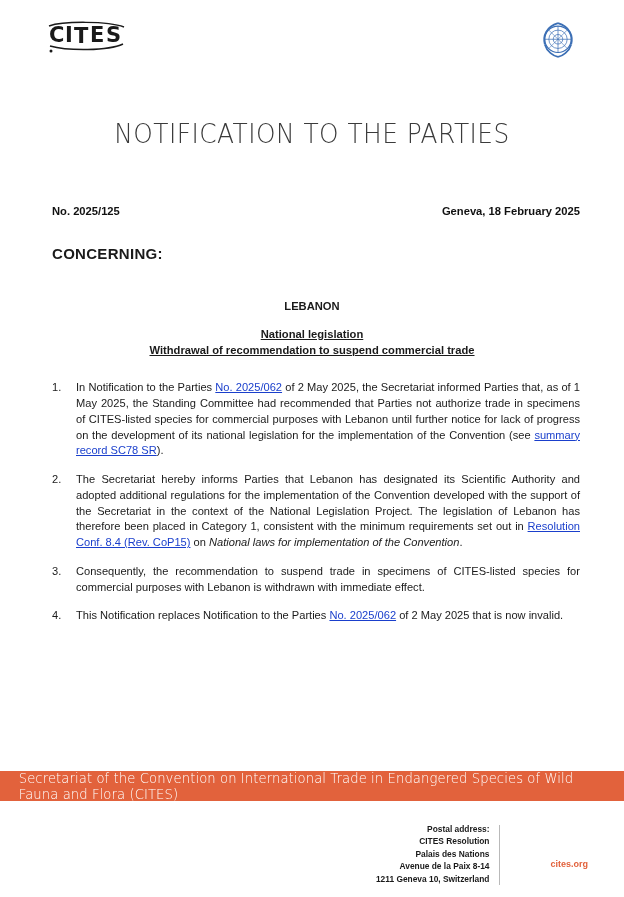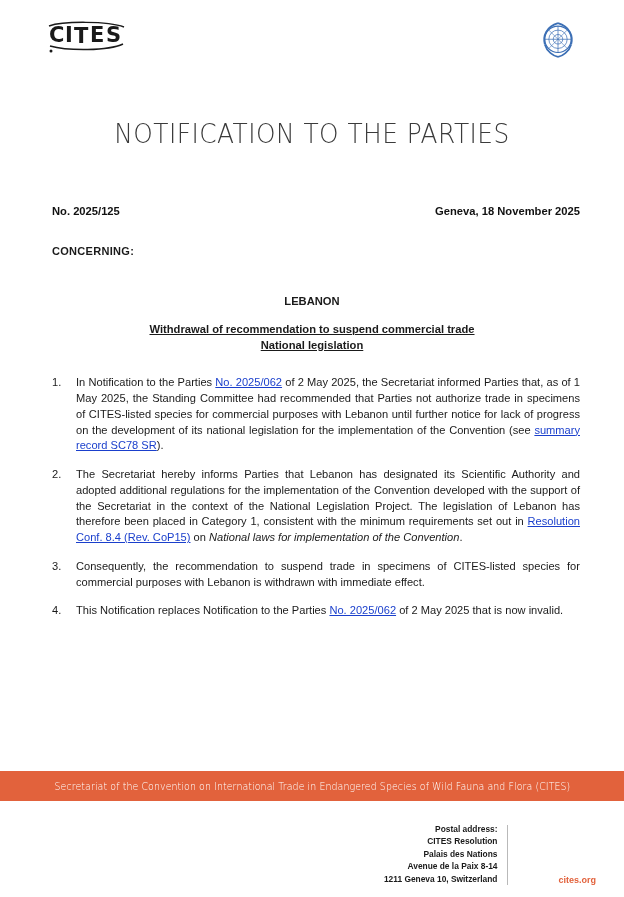--- a/index.html
+++ b/index.html
@@ -61,21 +61,21 @@
     justify-content: space-between;
     align-items: baseline;
     margin: 56px 44px 0 52px;
     font-size: 11.2px;
     font-weight: bold;
     color: #111;
   }
 
   .concerning {
     margin: 28px 0 0 52px;
-    font-size: 11px;
+    font-size: 15px;
     font-weight: bold;
     letter-spacing: 0.3px;
   }
 
   
   .subject {
     text-align: center;
     margin-top: 38px;
     font-size: 11.2px;
     font-weight: bold;
@@ -123,37 +123,37 @@
     left: 0;
     bottom: 96px;
     width: 624px;
     height: 30px;
     background: #e2623c;
     color: #ffffff;
     display: flex;
     align-items: center;
     justify-content: center;
     font-family: "DejaVu Sans", sans-serif;
-    font-size: 10px;
+    font-size: 14px;
     font-weight: 300;
     letter-spacing: 0.1px;
     transform: none;
   }
   .footer-band span {
     transform: scaleX(0.94);
     display: inline-block;
   }
 
   
   .address-wrap {
     position: absolute;
-    right: 28px;
+    right: 36px;
     bottom: 12px;
     display: flex;
-    align-items: flex-end;
+    align-items: center;
     gap: 10px;
   }
   .address {
     text-align: right;
     font-size: 8.4px;
     line-height: 1.48;
     font-weight: bold;
     color: #1a1a1a;
   }
   .address .lbl {
@@ -210,29 +210,29 @@
         <path d="M12 36 C 15 46, 24 52, 30 53" fill="none" stroke="#3c6fb5" stroke-width="2.4"></path>
         <path d="M48 36 C 45 46, 36 52, 30 53" fill="none" stroke="#3c6fb5" stroke-width="2.4"></path>
       </svg>
     </div>
   </div>
 
   <div class="doc-title">NOTIFICATION TO THE PARTIES</div>
 
   <div class="meta-row">
     <div>No. 2025/125</div>
-    <div>Geneva, 18 November 2025</div>
+    <div>Geneva, 18 February 2025</div>
   </div>
 
   <div class="concerning">CONCERNING:</div>
 
   <div class="subject">
     <span class="country">LEBANON</span>
+    <span class="underline">National legislation</span>
     <span class="underline">Withdrawal of recommendation to suspend commercial trade</span>
-    <span class="underline">National legislation</span>
   </div>
 
   <div class="body-list" id="body-list">
       <div class="item">
         <div class="item-num">1.</div>
         <div class="item-text"><span>In Notification to the Parties </span><a class="doclink" href="#">No. 2025/062</a><span> of 2 May 2025, the Secretariat informed Parties that, as of 1 May 2025, the Standing Committee had recommended that Parties not authorize trade in specimens of CITES-listed species for commercial purposes with Lebanon until further notice for lack of progress on the development of its national legislation for the implementation of the Convention (see </span><a class="doclink" href="#">summary record SC78 SR</a><span>).</span></div>
       </div>
       <div class="item">
         <div class="item-num">2.</div>
         <div class="item-text"><span>The Secretariat hereby informs Parties that Lebanon has designated its Scientific Authority and adopted additional regulations for the implementation of the Convention developed with the support of the Secretariat in the context of the National Legislation Project. The legislation of Lebanon has therefore been placed in Category 1, consistent with the minimum requirements set out in </span><a class="doclink" href="#">Resolution Conf. 8.4 (Rev. CoP15)</a><span> on </span><span class="ital">National laws for implementation of the Convention</span><span>.</span></div>

